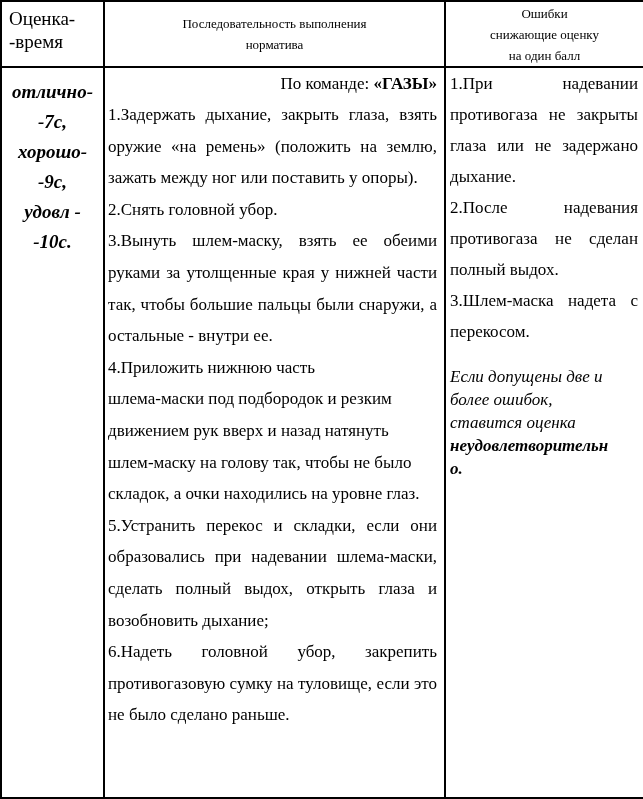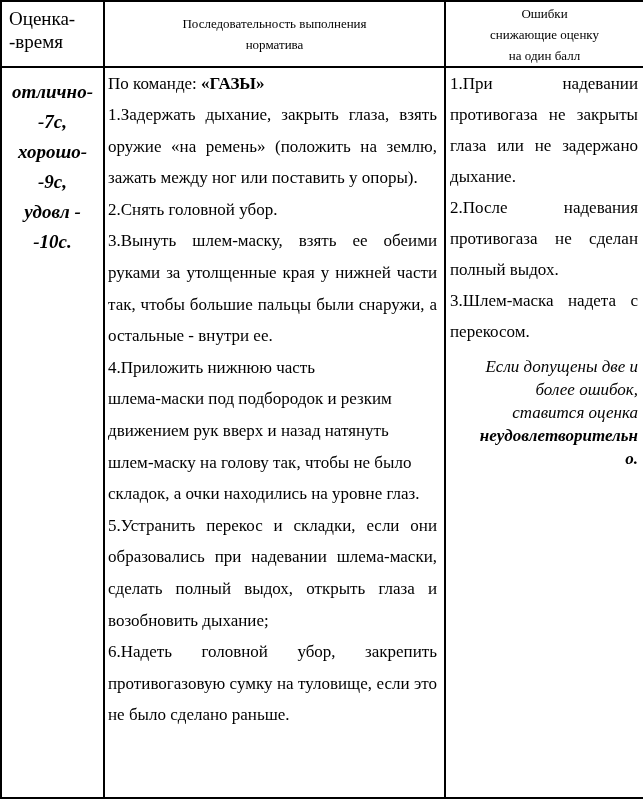--- a/index.html
+++ b/index.html
@@ -52,21 +52,21 @@
     font-size: 19px;
     padding-top: 9px;
   }
   td.grade-cell .g-line { line-height: 30px; }
   
   td.seq-cell {
     padding: 0 7px 0 3px;
     font-size: 17px;
   }
   .command {
-    text-align: left;
+    text-align: right;
     line-height: 31px;
   }
   .command b { font-weight: bold; }
   td.seq-cell p {
     margin: 0;
     line-height: 31.6px;
   }
   .just { text-align: justify; }
   .left { text-align: left; }
   
@@ -74,22 +74,21 @@
     padding: 0 5px 0 4px;
     font-size: 17px;
   }
   td.err-cell p {
     margin: 0;
     line-height: 31px;
     text-align: justify;
   }
   .note {
     font-style: italic;
-    margin-top: 8px;
-    text-align: right;
+    margin-top: 18px;
   }
   .note div { line-height: 23px; }
   .note .nb { font-weight: bold; }
 </style>
 </head>
 <body>
 
 <div class="page">
   <table class="norm-table">
     <colgroup>

